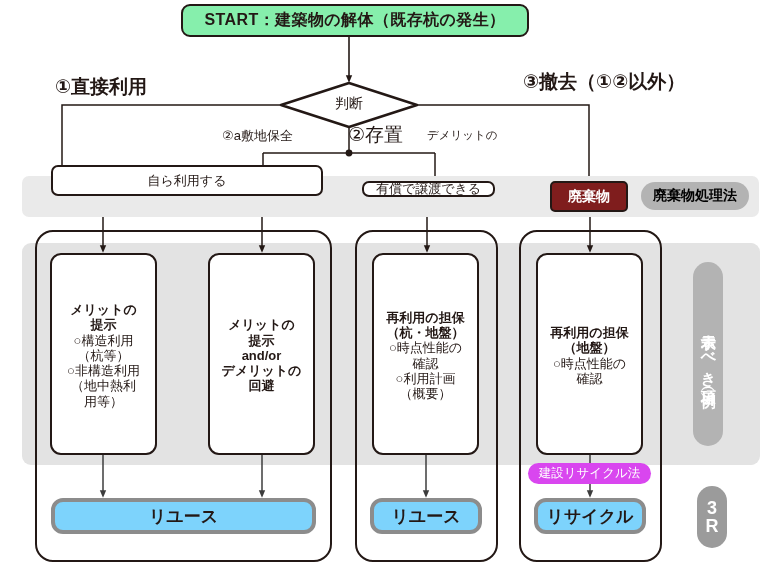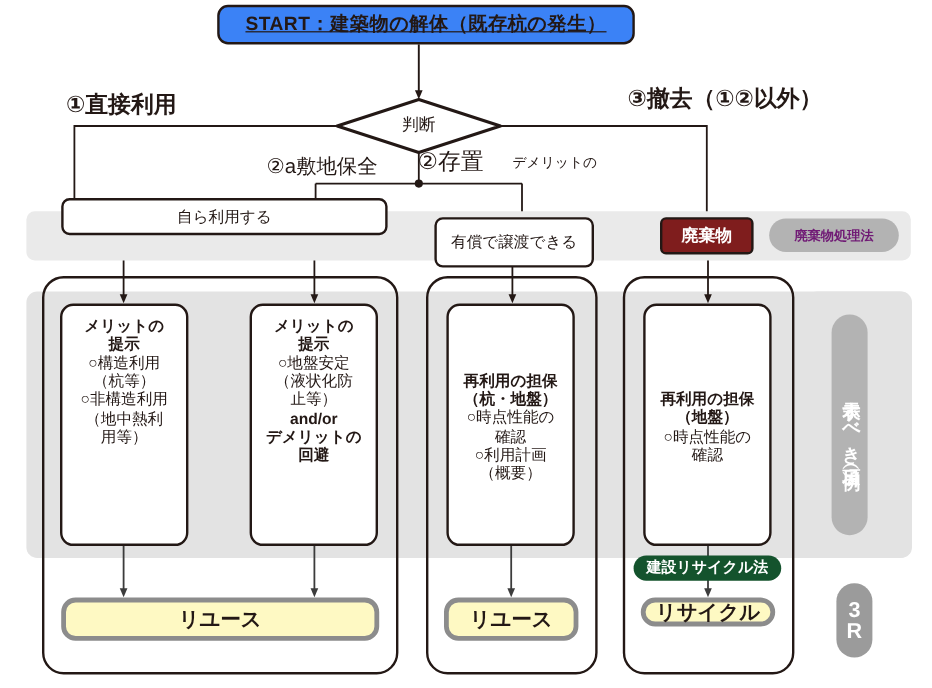--- a/index.html
+++ b/index.html
@@ -17,56 +17,55 @@
   }
   
   #lines{position:absolute;left:0;top:0;width:777px;height:573px;pointer-events:none;}
   
   .abs{position:absolute;box-sizing:border-box;}
   .ctr{display:flex;align-items:center;justify-content:center;text-align:center;}
 
   
   .start-box{
     left:181px;top:4px;width:348px;height:33px;
-    border:2.6px solid #231815;border-radius:9px;background:#3b82f6;
+    border:2.6px solid #231815;border-radius:9px;background:#86efac;
     font-size:16px;font-weight:bold;letter-spacing:.4px;
     z-index:6;
-    text-decoration:underline;
   }
   .diamond-label{
     left:281px;top:89px;width:136px;height:30px;
     font-size:14px;z-index:7;
   }
 
   
   .lbl-direct{left:55px;top:74px;font-size:19px;font-weight:bold;z-index:7;}
   .lbl-remove{left:523px;top:69px;font-size:19px;font-weight:bold;z-index:7;}
   .lbl-sonchi{left:348px;top:122px;font-size:19px;font-weight:normal;z-index:7;}
-  .lbl-2a{left:222px;top:127px;font-size:17px;z-index:7;}
+  .lbl-2a{left:222px;top:127px;font-size:13px;z-index:7;}
   .lbl-2b{left:427px;top:128px;font-size:11.5px;z-index:7;}
 
   
   .status-band{
     left:22px;top:176px;width:737px;height:41px;
     background:#eaeaea;border-radius:7px;z-index:1;
   }
   .sbox{
     border:2.6px solid #231815;border-radius:7px;background:#fff;
     font-size:13px;z-index:5;
   }
   .sbox-1{left:51px;top:165px;width:272px;height:31px;}
-  .sbox-2{left:362px;top:181px;width:133px;height:42px;}
+  .sbox-2{left:362px;top:181px;width:133px;height:16px;}
   .sbox-3{
     left:550px;top:181px;width:78px;height:31px;
     background:#7f1d1d;color:#fff;font-weight:bold;font-size:14px;
     border-color:#231815;border-radius:5px;
   }
   .pill-law{
     left:641px;top:182px;width:108px;height:28px;
-    background:#b3b3b3;color:#701a75;font-weight:bold;font-size:11px;
+    background:#b3b3b3;color:#000000;font-weight:bold;font-size:14px;
     border-radius:14px;z-index:5;
   }
 
   
   .gray-panel{
     left:22px;top:243px;width:737px;height:222px;
     background:#e3e3e3;border-radius:9px;z-index:0;
   }
 
   
@@ -75,48 +74,48 @@
     z-index:2;
   }
   .gf-1{left:35px;top:230px;width:297px;height:332px;}
   .gf-2{left:355px;top:230px;width:143px;height:332px;}
   .gf-3{left:519px;top:230px;width:143px;height:332px;}
 
   
   .dbox{
     border:2.6px solid #231815;border-radius:11px;background:#fff;
     z-index:4;padding:9px 5px 6px;
-    display:flex;flex-direction:column;align-items:center;justify-content:flex-start;
+    display:flex;flex-direction:column;align-items:center;justify-content:center;
     text-align:center;font-size:13px;line-height:1.18;
     overflow:hidden;
   }
   .dbox .hd{font-weight:bold;}
   .dbox .bd{white-space:pre-line;}
   .dbox.mid{justify-content:center;align-items:center;}
 
   .db-1{left:50px;top:253px;width:107px;height:202px;}
   .db-2{left:208px;top:253px;width:107px;height:202px;}
   .db-3{left:372px;top:253px;width:107px;height:202px;}
   .db-4{left:536px;top:253px;width:107px;height:202px;}
 
   
   .pill-recycle{
     left:528px;top:463px;width:123px;height:21px;
-    background:#14532d;color:#fff;font-weight:bold;font-size:12.5px;
+    background:#d946ef;color:#fff;font-weight:normal;font-size:12.5px;
     border-radius:11px;z-index:5;
   }
 
   
   .obox{
-    border:4px solid #8c8c8c;border-radius:12px;background:#fef9c3;
+    border:4px solid #8c8c8c;border-radius:12px;background:#7dd3fc;
     font-size:17px;font-weight:bold;color:#231815;z-index:4;
   }
   .ob-1{left:51px;top:498px;width:265px;height:36px;}
   .ob-2{left:370px;top:498px;width:112px;height:36px;}
-  .ob-3{left:534px;top:498px;width:112px;height:24px;}
+  .ob-3{left:534px;top:498px;width:112px;height:36px;}
 
   
   .side-panel{
     left:672px;top:243px;width:88px;height:222px;
     background:#e3e3e3;border-radius:9px;z-index:0;
   }
   .side-pill{
     left:693px;top:262px;width:30px;height:184px;
     background:#b3b3b3;color:#fff;border-radius:16px;z-index:3;
     font-size:15px;font-weight:bold;
@@ -201,23 +200,20 @@
     <div class="bd">○構造利用
 （杭等）
 ○非構造利用
 （地中熱利
 用等）</div>
   </div>
 
   <div class="abs dbox db-2">
     <div class="hd bd">メリットの
 提示</div>
-    <div class="bd">○地盤安定
-（液状化防
-止等）</div>
     <div class="hd bd">and/or
 デメリットの
 回避</div>
   </div>
 
   <div class="abs dbox db-3 mid">
     <div class="hd bd">再利用の担保
 （杭・地盤）</div>
     <div class="bd">○時点性能の
 確認

